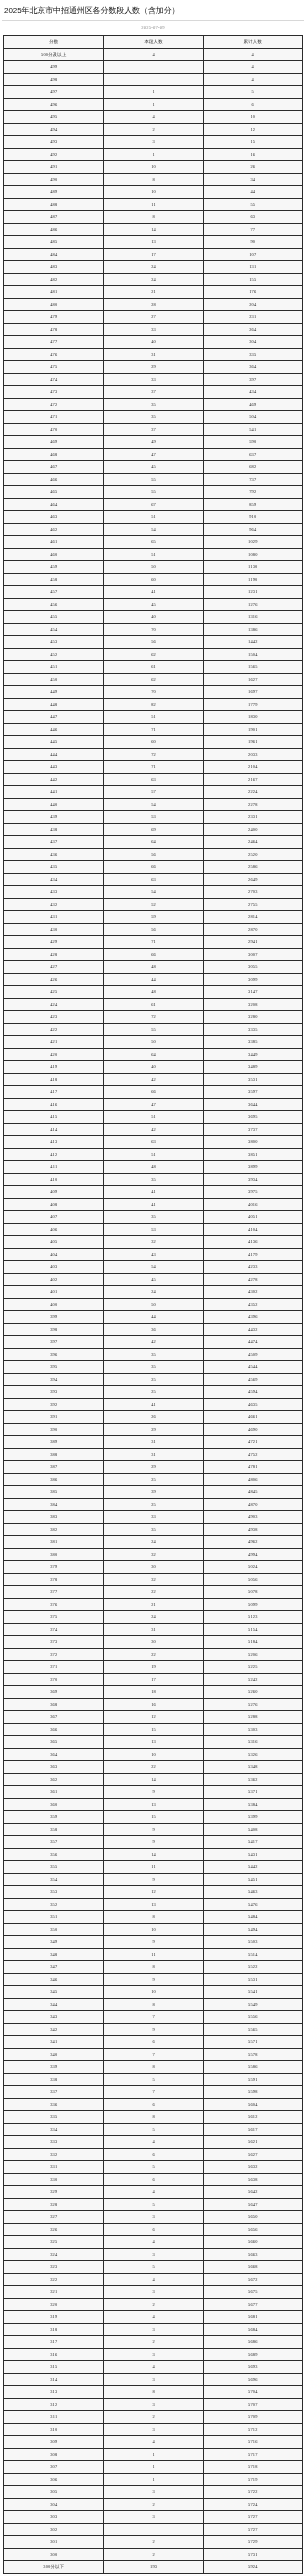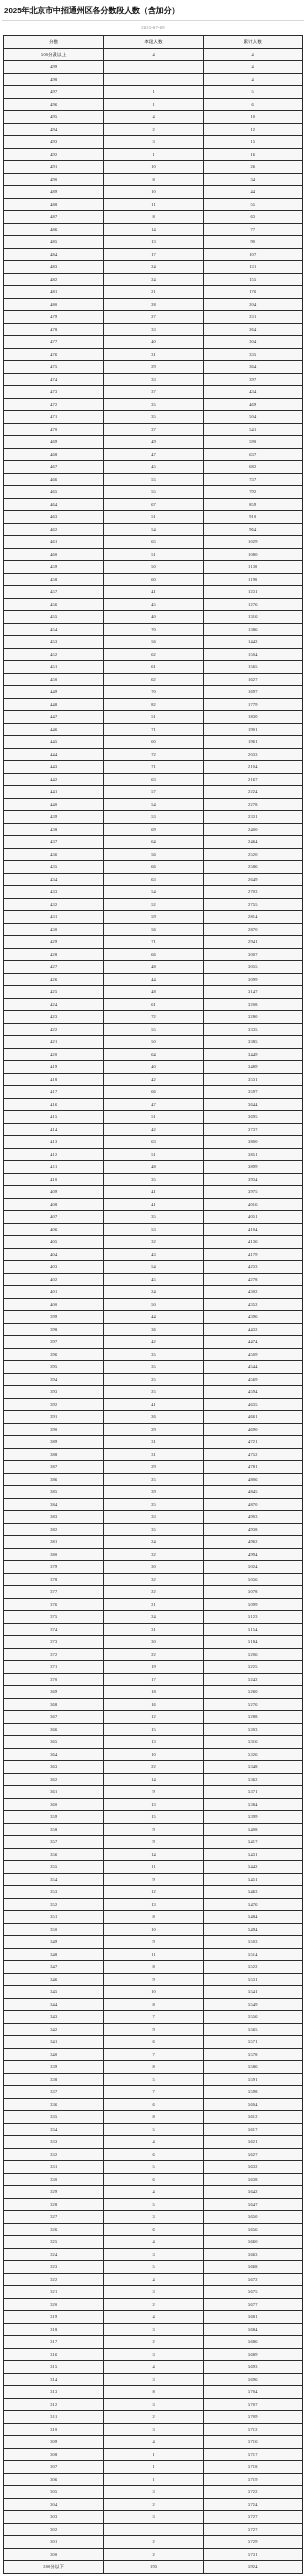--- a/index.html
+++ b/index.html
@@ -10,21 +10,21 @@
     -webkit-font-smoothing:none;
   }
   .page{
     width:306px;
     box-sizing:border-box;
     padding:0;
     background:#fff;
   }
   .doc-title{
     font-family:"Liberation Sans","DejaVu Sans",sans-serif;
-    font-weight:bold;
+    font-weight:normal;
     font-size:8px;
     line-height:1.4;
     letter-spacing:-0.1px;
     color:#111;
     padding:5.2px 4.1px 4.1px 4.1px;
     white-space:nowrap;
   }
   .title-rule{
     height:0.5px;
     background:#d8d8d8;

